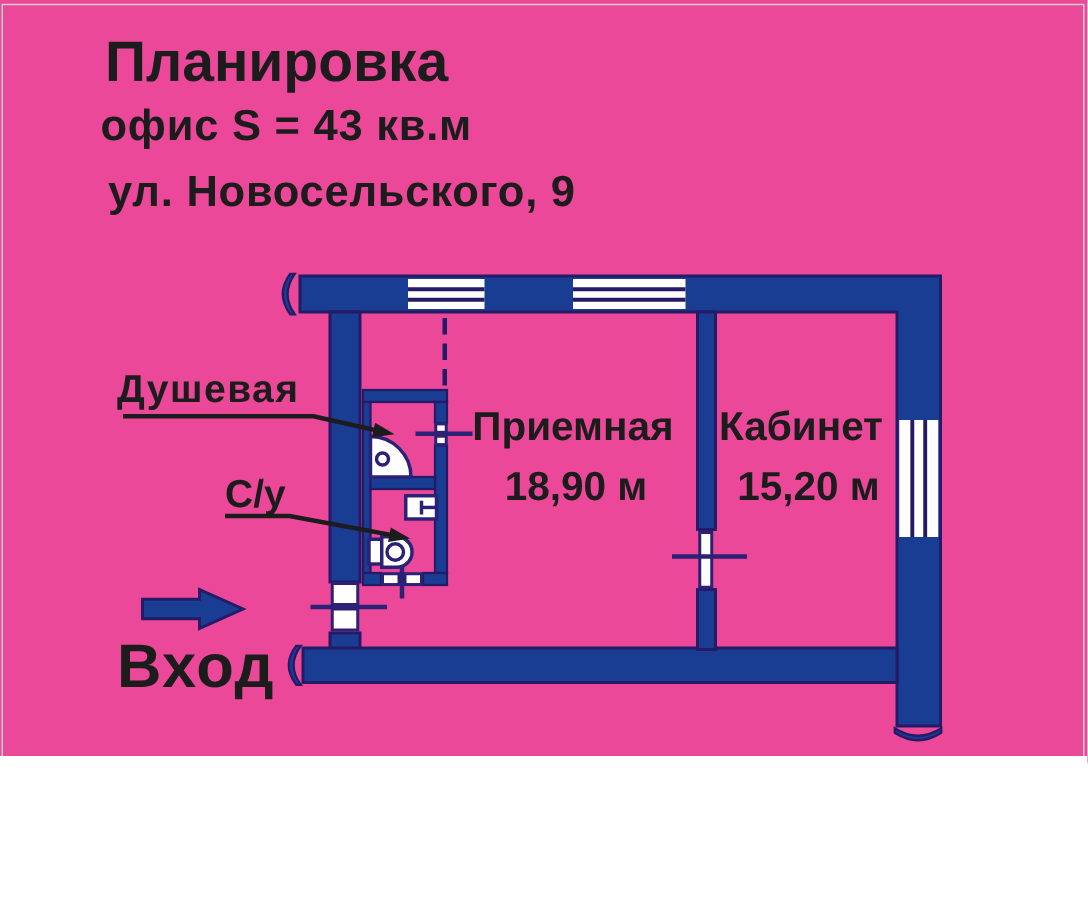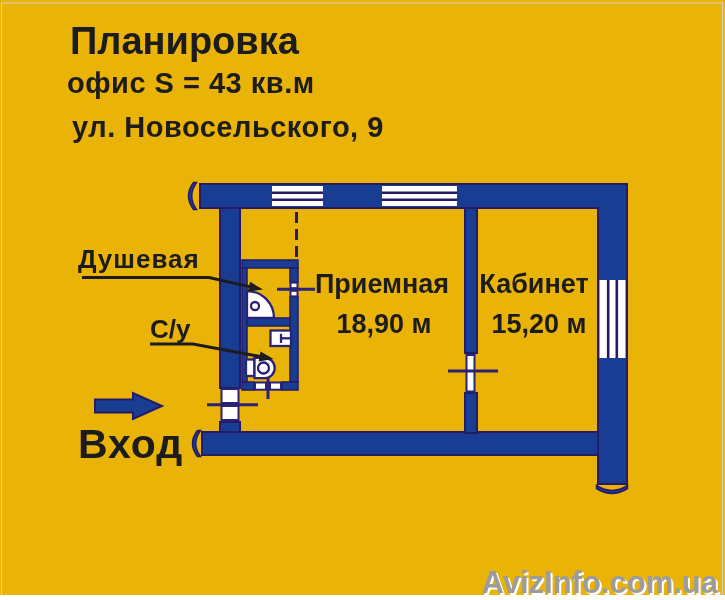--- a/index.html
+++ b/index.html
@@ -4,21 +4,21 @@
 <style>
   :root{
     --wall-fill:#1a3d94;
     --wall-outline:#241a66;
     --line:#2b2176;
     --text:#1c1c1c;
     --watermark:#9c9c9c;
   }
   html,body{margin:0;padding:0;background:#ffffff;}
   .page{
-    position:relative;width:725px;height:595px;background:#eab308;overflow:hidden;
+    position:relative;width:725px;height:504px;background:#ec4899;overflow:hidden;
     font-family:"Liberation Sans",sans-serif;
   }
   svg{display:block;}
   .frame{fill:none;stroke:#cfcfcf;stroke-width:1;}
   .wall{fill:var(--wall-fill);stroke:var(--wall-outline);stroke-width:2;}
   .blockwall{fill:var(--wall-fill);stroke:var(--wall-outline);stroke-width:1.5;}
   .cap{fill:var(--wall-fill);stroke:var(--wall-outline);stroke-width:1.5;}
   .win{fill:#ffffff;stroke:none;}
   .win-line{stroke:var(--wall-outline);stroke-width:2.6;fill:none;}
   .dash{stroke:var(--wall-outline);stroke-width:3;fill:none;stroke-dasharray:11 6;}

